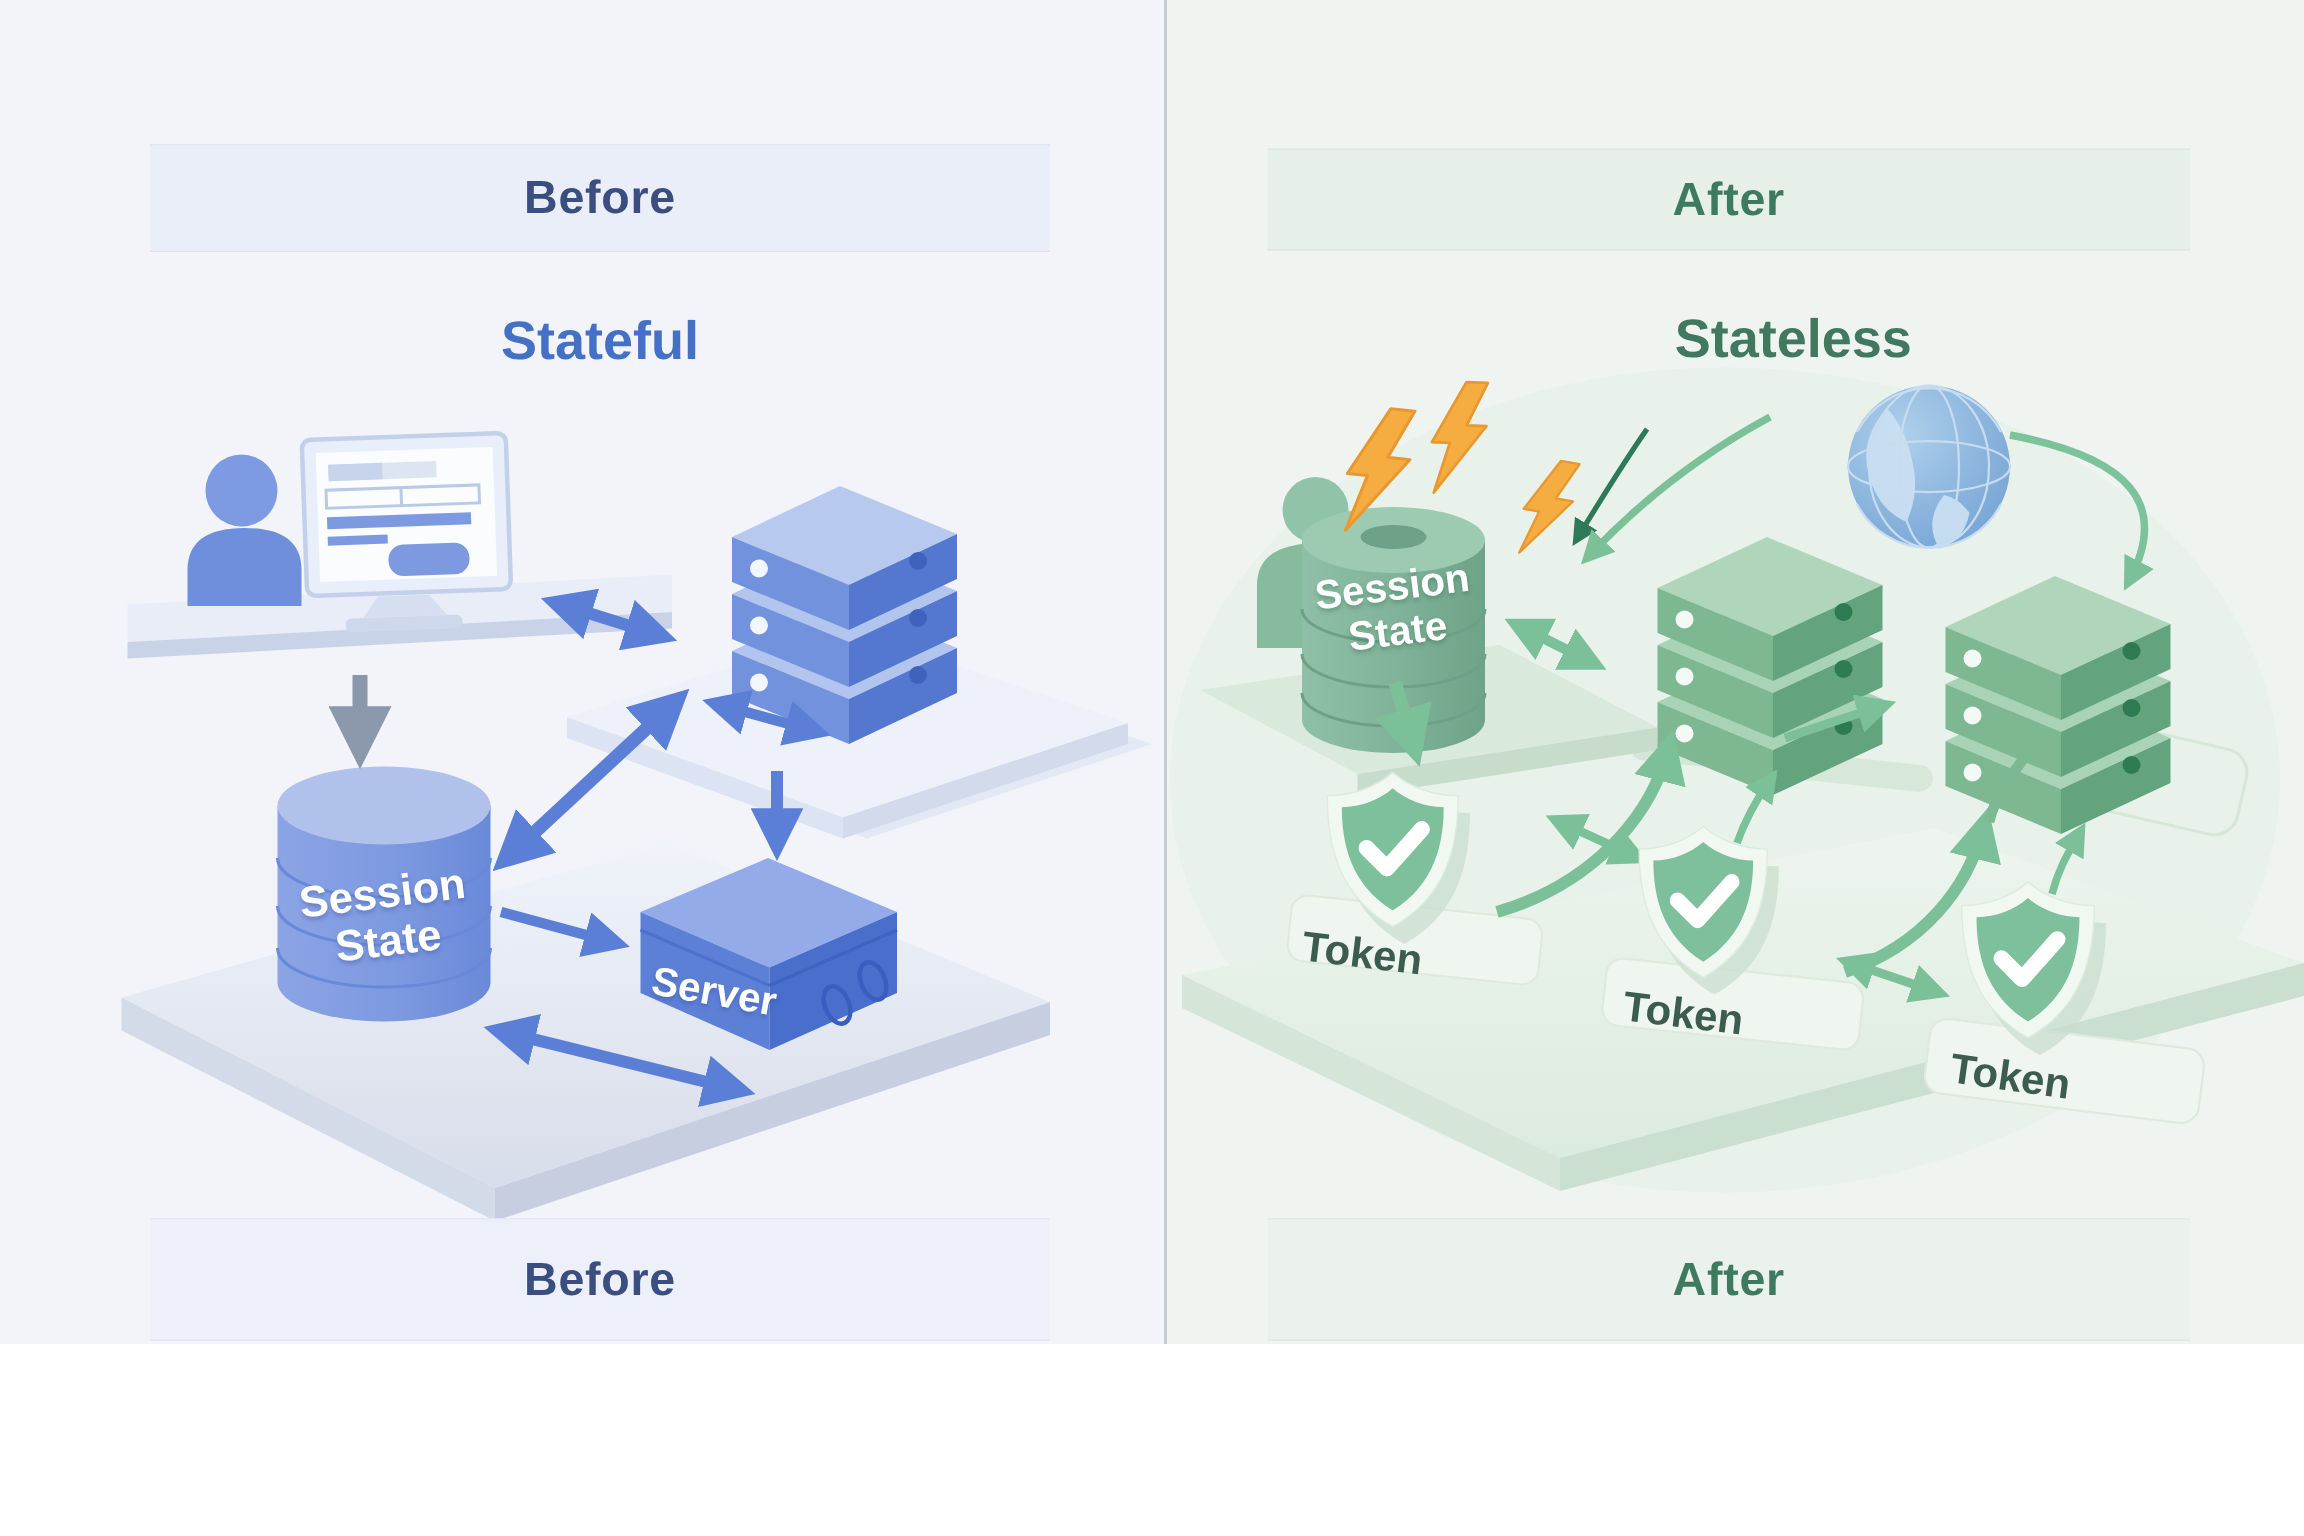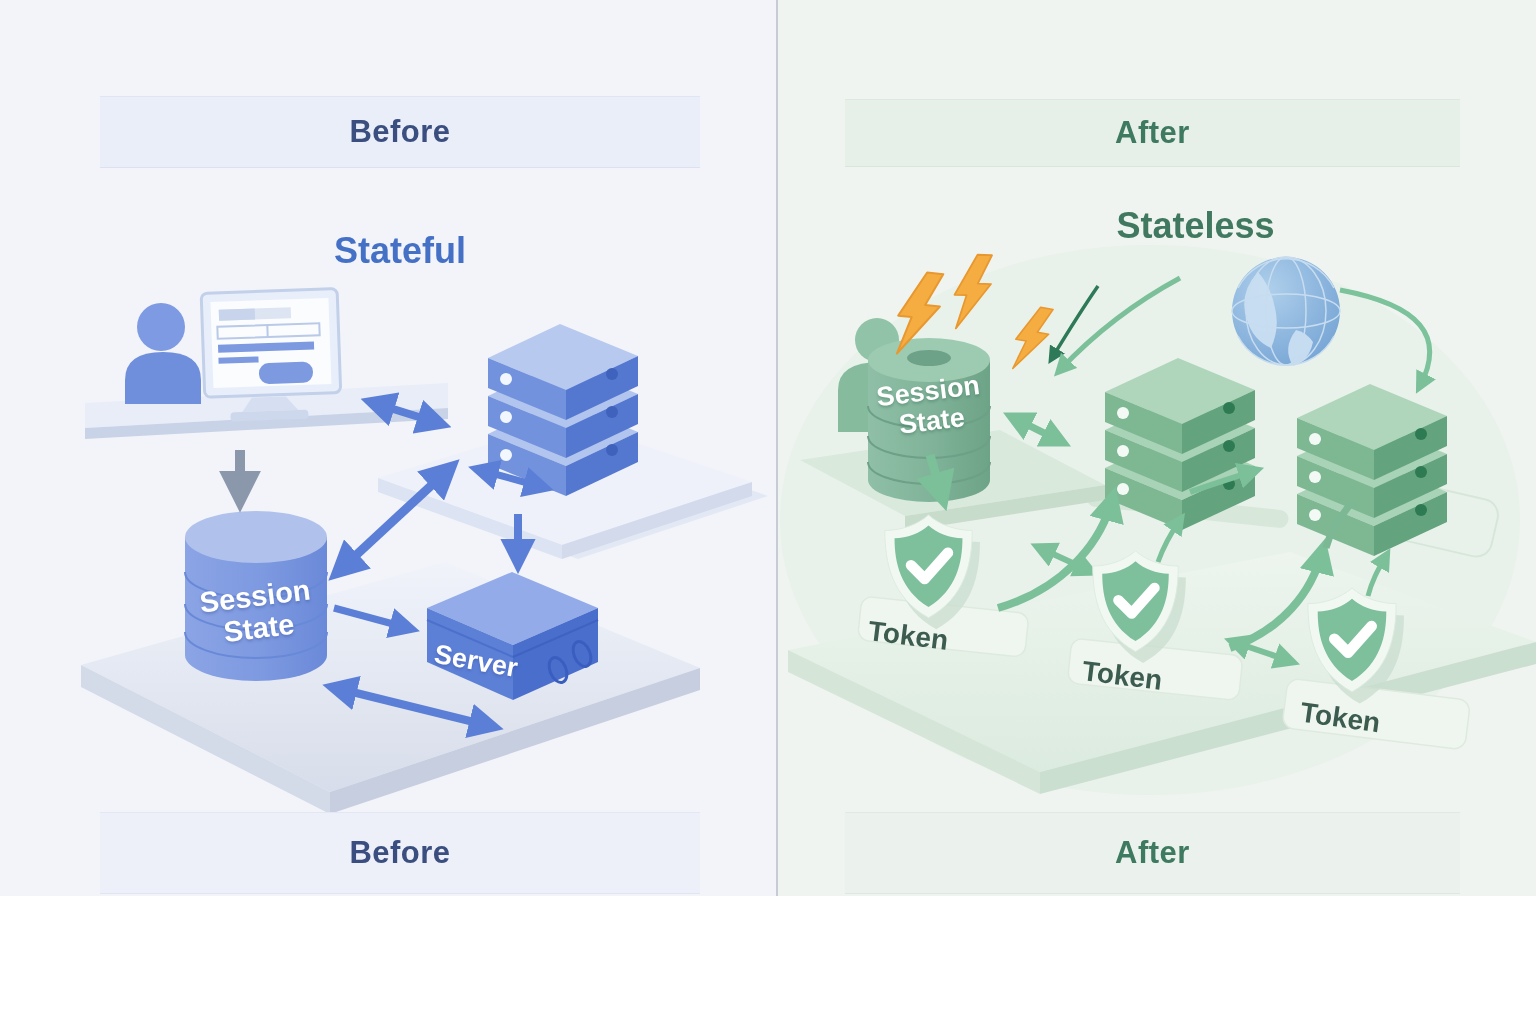--- a/index.html
+++ b/index.html
@@ -16,21 +16,21 @@
   }
   .banner.b-top{left:100px;top:96px;width:600px;height:70px;background:#eaeef8;
     border-top:1px solid #dfe5f2;border-bottom:1px solid #dbe1ef;color:#3a4f80;}
   .banner.a-top{left:845px;top:99px;width:615px;height:66px;background:#e7efe9;
     border-top:1px solid #dde9e0;border-bottom:1px solid #d9e6dc;color:#3e7a5f;}
   .banner.b-bottom{left:100px;top:812px;width:600px;height:80px;background:#edf0f8;
     border-top:1px solid #e2e7f3;border-bottom:1px solid #e0e5f1;color:#3a4f80;}
   .banner.a-bottom{left:845px;top:812px;width:615px;height:80px;background:#ebf1ec;
     border-top:1px solid #dfeae1;border-bottom:1px solid #dde8df;color:#3e7a5f;}
   .title{position:absolute;font-weight:bold;font-size:36px;text-align:center;}
-  .title.stateful{left:100px;top:206px;width:600px;color:#4470c6;margin-top:24px;}
+  .title.stateful{left:100px;top:206px;width:600px;color:#4470c6;}
   .title.stateless{left:888px;top:205px;width:615px;color:#40795f;}
   .cyl-label{
     position:absolute;color:#ffffff;font-weight:bold;text-align:center;line-height:1.12;
   }
   .cyl-label.blue{left:184px;top:580px;width:146px;font-size:29px;
     transform:rotate(-7deg);text-shadow:0 2px 3px rgba(45,70,140,.35);}
   .cyl-label.green{left:861px;top:376px;width:138px;font-size:27px;
     transform:rotate(-7deg);text-shadow:0 2px 3px rgba(40,95,70,.35);}
   .server-label{
     position:absolute;left:430px;top:646px;width:92px;text-align:center;color:#fff;

